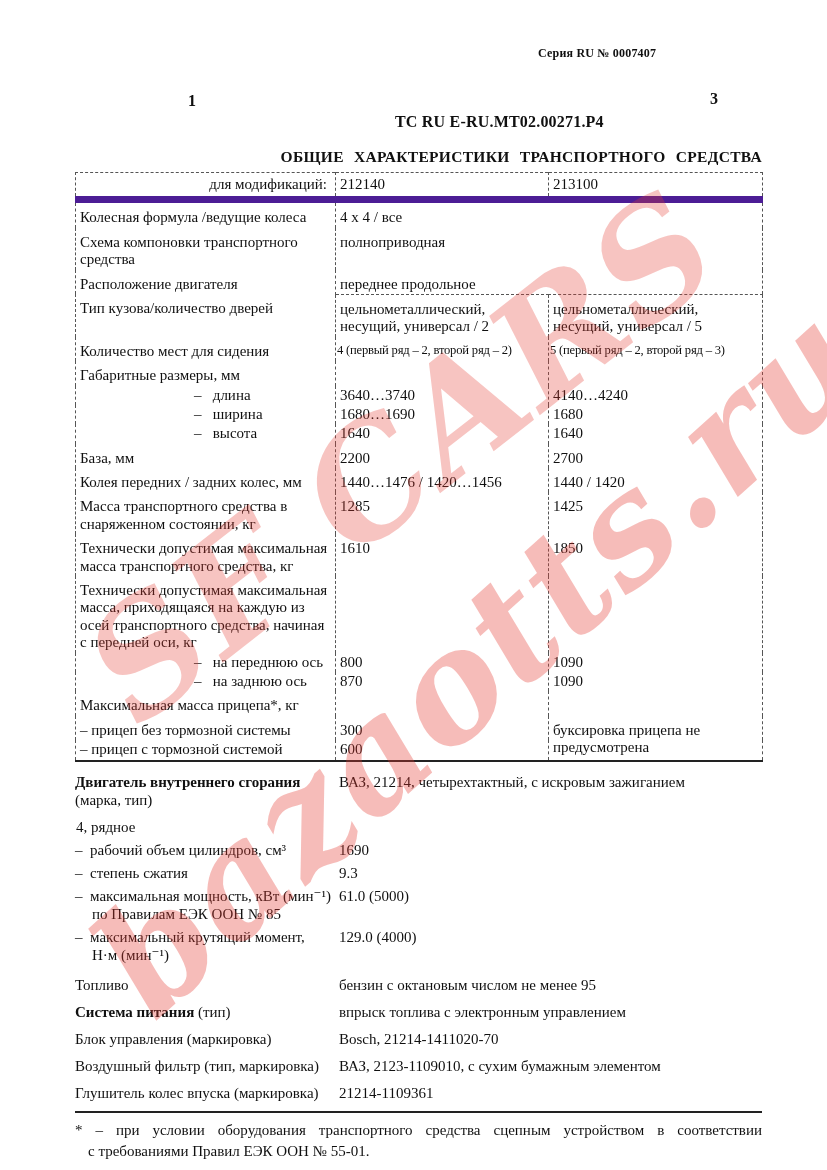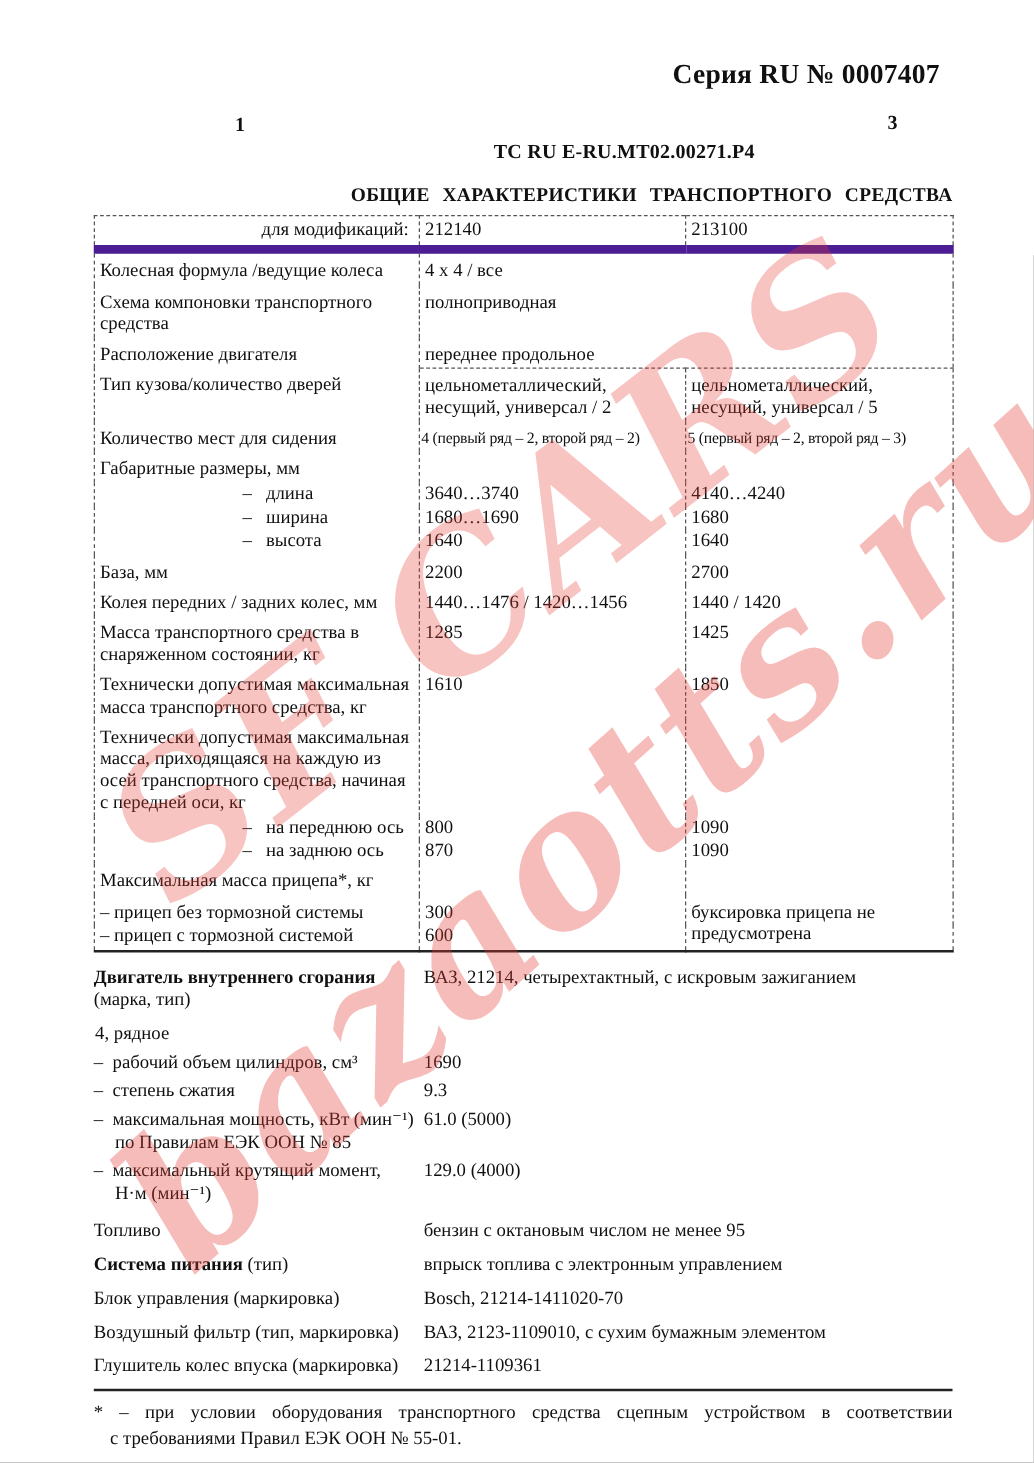--- a/index.html
+++ b/index.html
@@ -2,21 +2,21 @@
 <html><head>
 <meta charset="utf-8">
 <style>
   html,body{margin:0;padding:0;background:#9a9a9a;}
   .page{
     position:relative;width:827px;height:1170px;background:#ffffff;
     font-family:"Liberation Serif","DejaVu Serif",serif;color:#101010;
     overflow:hidden;margin:0 auto;
   }
   
-  .serial{position:absolute;top:46px;left:538px;font-weight:bold;font-size:22px;letter-spacing:.2px;}
+  .serial{position:absolute;top:46px;left:538px;font-weight:bold;font-size:12px;letter-spacing:.2px;}
   .pnum{position:absolute;font-weight:bold;font-size:16px;}
   .pnum-left{left:188px;top:92px;}
   .pnum-right{left:710px;top:90px;}
   .docnum{position:absolute;top:113px;left:395px;font-weight:bold;font-size:16px;letter-spacing:.2px;}
   .doc-title{position:absolute;top:148px;left:75px;width:687px;text-align:right;
     font-weight:bold;font-size:15.5px;word-spacing:6px;letter-spacing:.3px;}
   
   .content{position:absolute;top:172px;left:75px;width:687px;}
   
   table.spec{border-collapse:collapse;width:687px;table-layout:fixed;font-size:15px;

